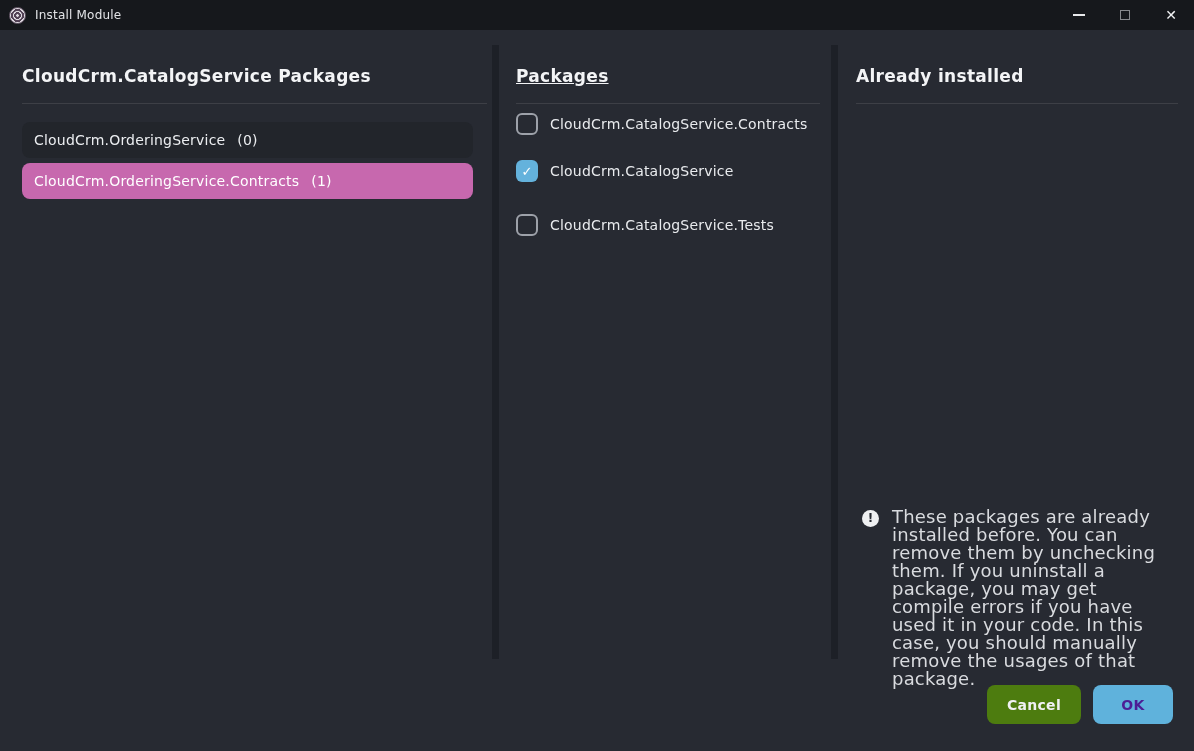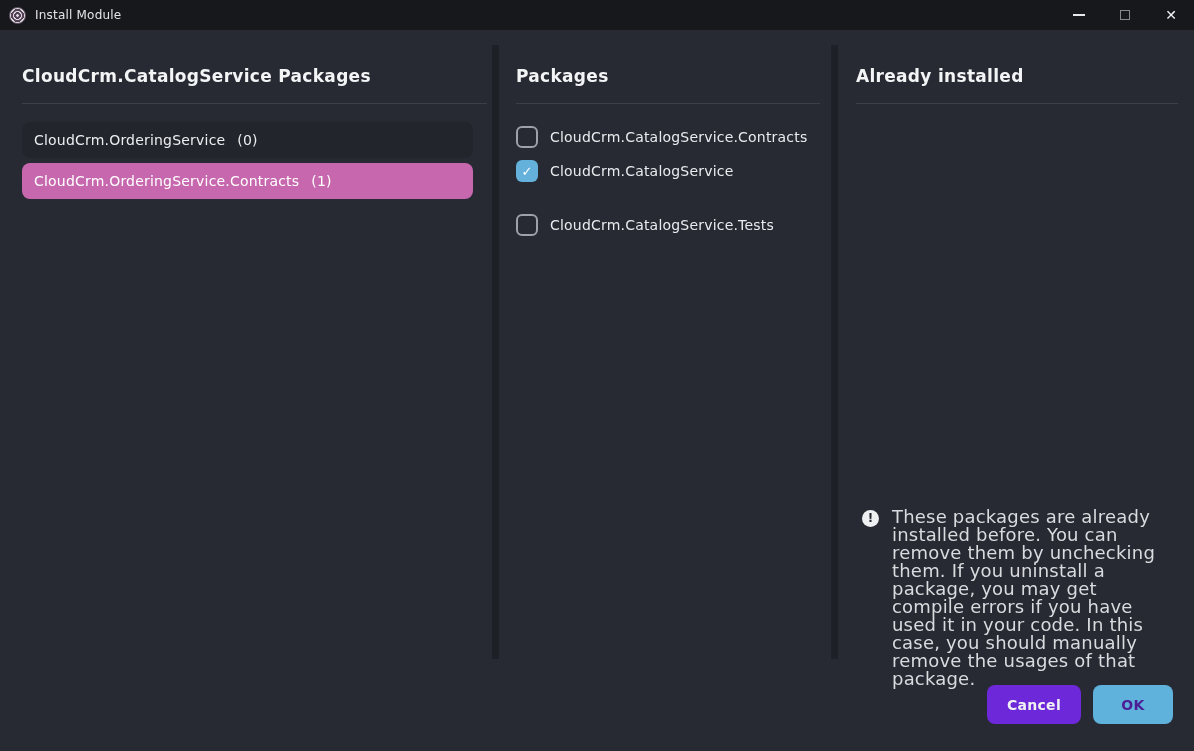--- a/index.html
+++ b/index.html
@@ -73,21 +73,21 @@
     line-height:18px; letter-spacing:.2px;
   }
 
   
   .footer { position:absolute; right:21px; bottom:27px; display:flex; gap:12px; }
   .btn {
     height:39px; border:none; border-radius:8px; cursor:pointer;
     font-family:inherit; font-size:14px; font-weight:700; letter-spacing:.3px;
     padding:0 20px; min-width:80px;
   }
-  .btn-cancel { background:#6d28d9; color:#f0f1f3; }
+  .btn-cancel { background:#4d7c0f; color:#f0f1f3; }
   .btn-ok { background:#5fb2dc; color:#4c1d95; }
 </style>
 </head>
 <body>
 
 <div class="window">
 
   <div class="titlebar">
     <span class="app-icon"></span>
     <span class="titlebar-title">Install Module</span>
@@ -100,39 +100,39 @@
       </button>
       <button class="tb-btn">
         <span class="close-x">✕</span>
       </button>
     </div>
   </div>
 
   <div class="col-header" style="left:22px; top:66px;">CloudCrm.CatalogService Packages</div>
   <div class="divider" style="left:22px; top:103px; width:465px;"></div>
 
-  <div class="col-header" style="left:516px; top:66px;">Packages</div>
+  <div class="col-header" style="left:516px; top:66px;text-decoration:underline;">Packages</div>
   <div class="divider" style="left:516px; top:103px; width:304px;"></div>
 
   <div class="col-header" style="left:856px; top:66px;text-align:center;">Already installed</div>
   <div class="divider" style="left:856px; top:103px; width:322px;"></div>
 
   <div class="vstrip" style="left:492px;"></div>
   <div class="vstrip" style="left:831px;"></div>
 
   <div class="pkg-item" style="top:122px;">
     <span>CloudCrm.OrderingService</span>
     <span class="count">(0)</span>
   </div>
   <div class="pkg-item selected" style="top:163px;">
     <span>CloudCrm.OrderingService.Contracts</span>
     <span class="count">(1)</span>
   </div>
 
-  <div class="check-row" style="top:126px;text-align:center;">
+  <div class="check-row" style="top:113px;text-align:center;">
     <span class="checkbox">
       
     </span>
     <span class="check-label">CloudCrm.CatalogService.Contracts</span>
   </div>
   <div class="check-row checked" style="top:160px;">
     <span class="checkbox">
       <span class="tick">✓</span>
     </span>
     <span class="check-label">CloudCrm.CatalogService</span>

